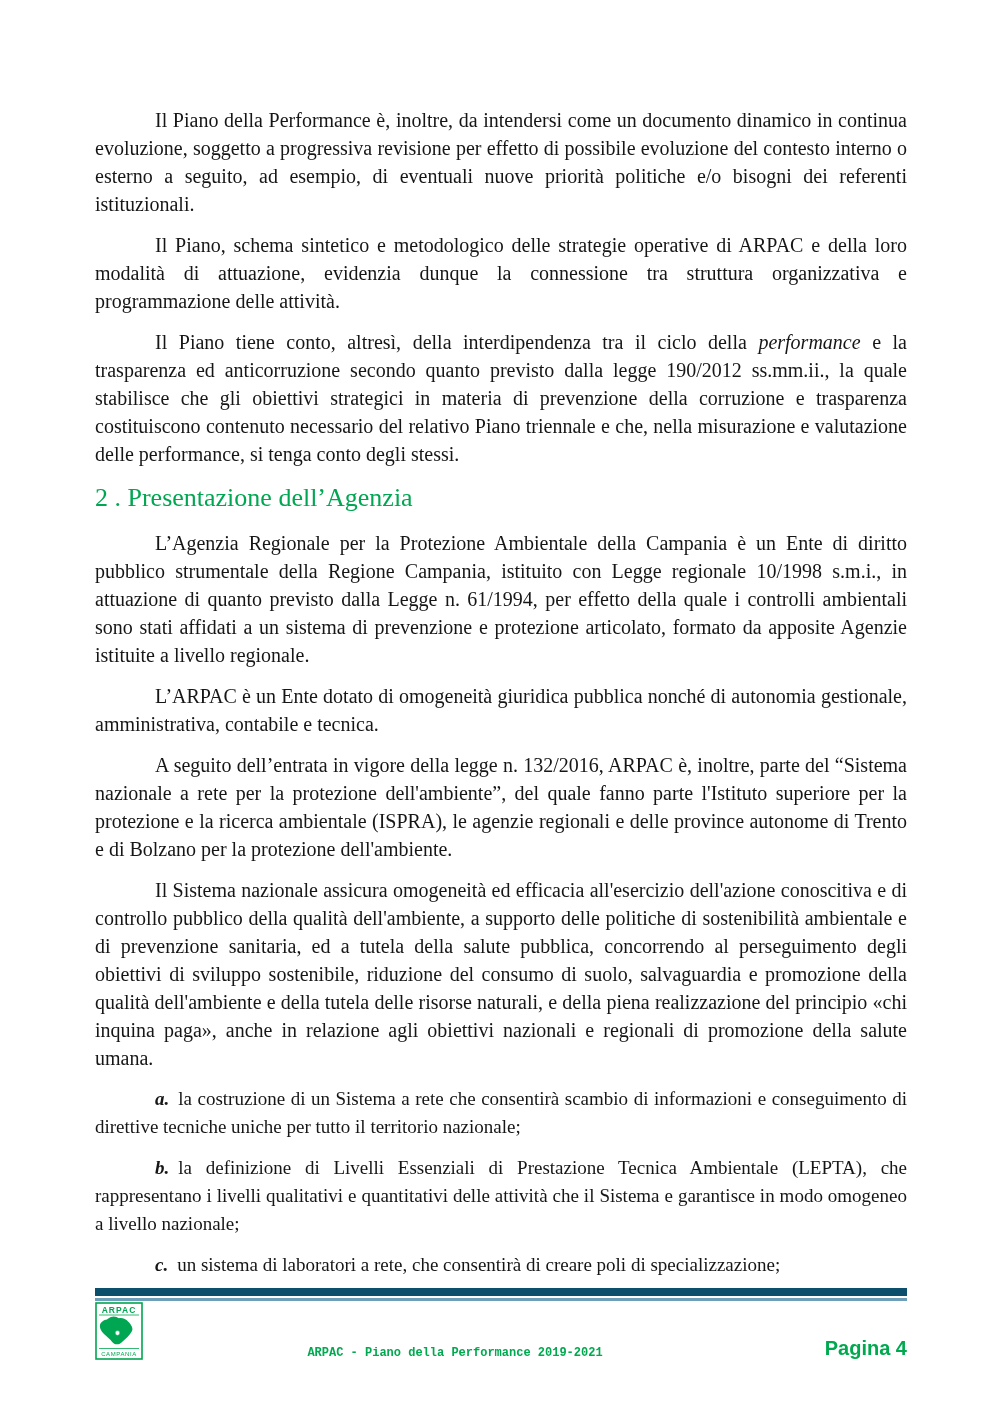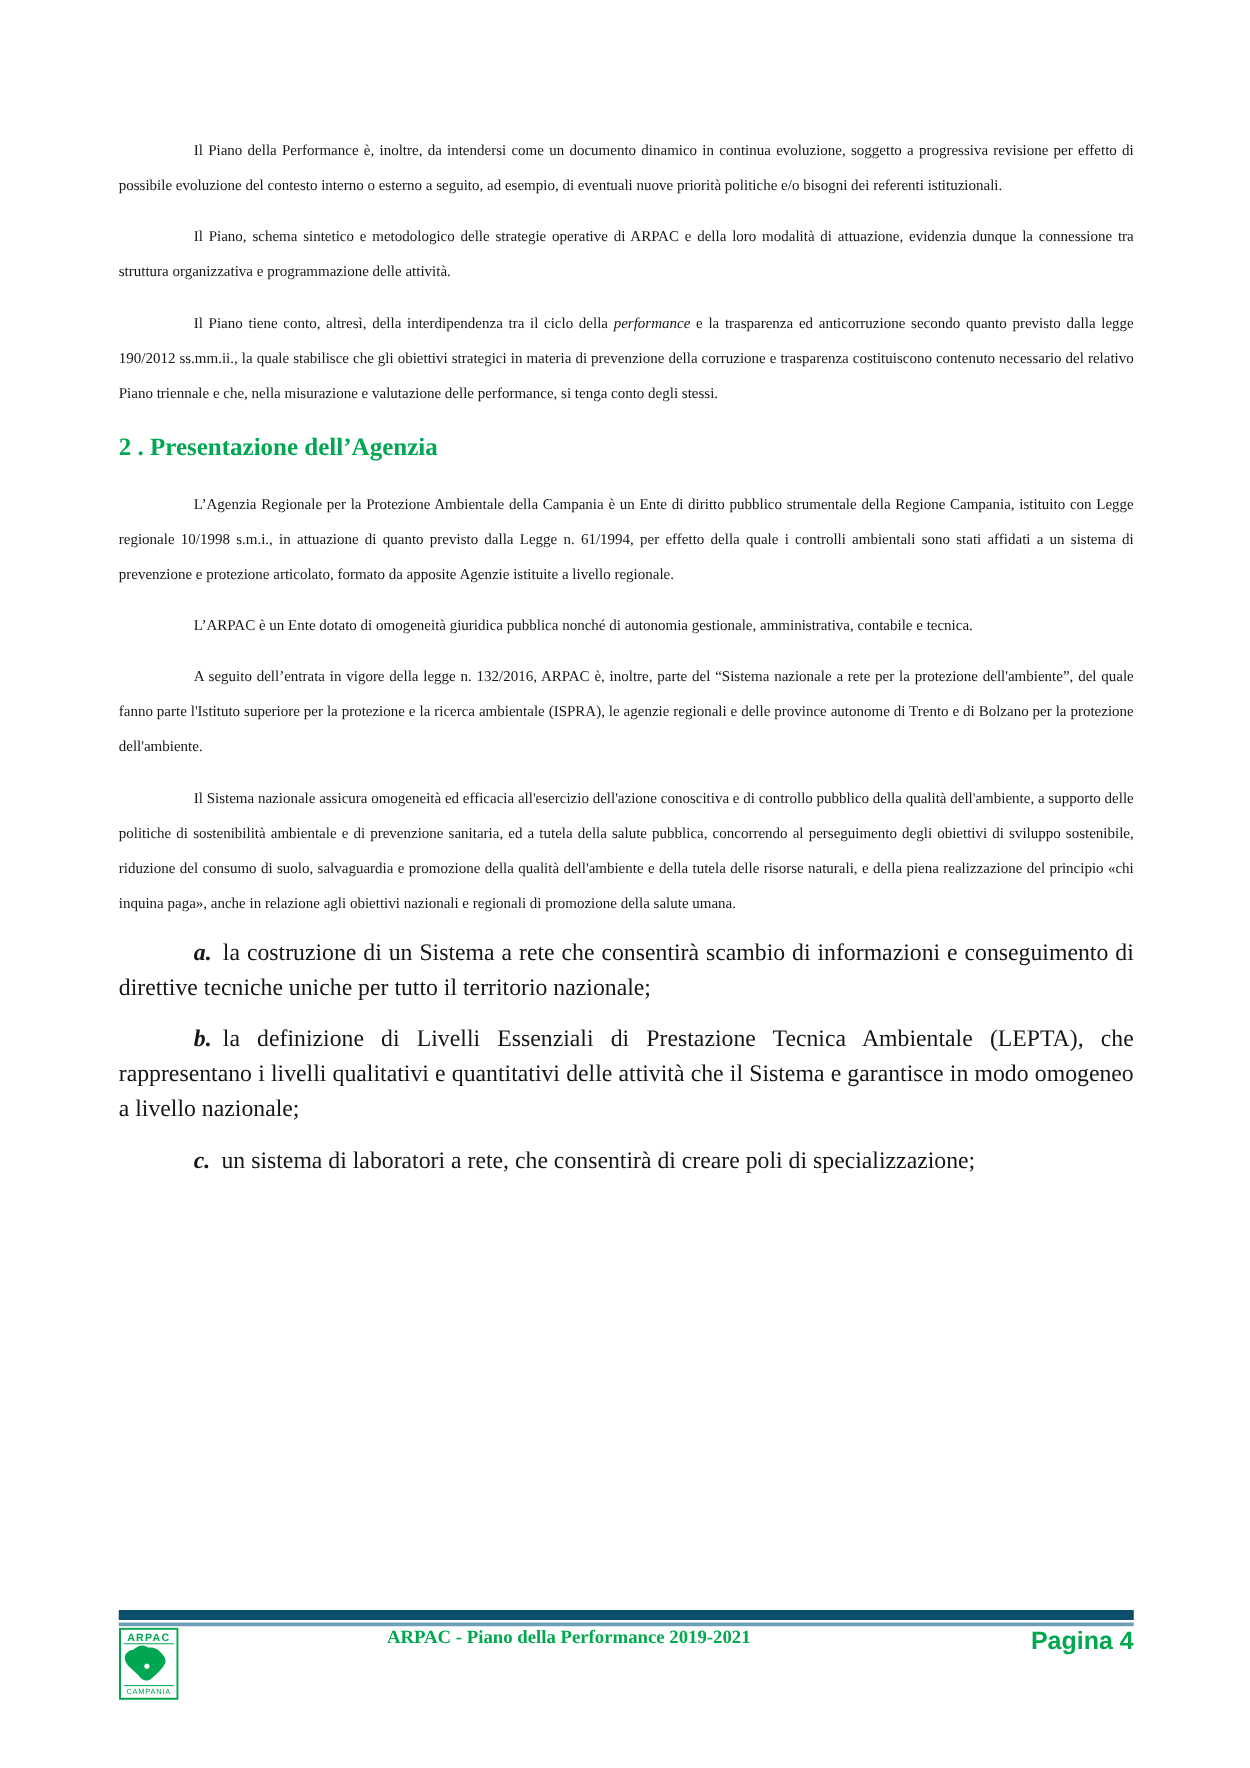--- a/index.html
+++ b/index.html
@@ -13,31 +13,31 @@
     overflow: hidden;
   }
   .content {
     position: absolute;
     left: 95px;
     top: 106px;
     width: 812px;
   }
   p.body-par {
     margin: 0 0 13px 0;
-    font-size: 12px;
+    font-size: 20px;
     line-height: 28px;
     text-align: justify;
     text-indent: 60px;
   }
   p.body-par .italic { font-style: italic; }
   h2.section-heading {
     margin: 8px 0 14px 0;
-    font-size: 20px;
+    font-size: 26px;
     line-height: 34px;
-    font-weight: bold;
+    font-weight: normal;
     color: var(--heading-green, #00A651);
     font-family: "Liberation Serif", serif;
   }
   p.list-par {
     margin: 0 0 13px 0;
     font-size: 19px;
     line-height: 28px;
     text-align: justify;
     text-indent: 60px;
   }
@@ -52,29 +52,29 @@
     left: 95px;
     top: 1288px;
     width: 812px;
   }
   .footer-rule-dark  { height: 8px; background: var(--bar-dark, #0B4F6C); }
   .footer-rule-gap   { height: 2px; background: #ffffff; }
   .footer-rule-light { height: 3px; background: var(--bar-light, #6E9FB8); }
   .footer-row {
     margin-top: 1px;
     display: flex;
-    align-items: flex-start;
+    align-items: flex-end;
   }
   .footer-logo-cell { flex: 0 0 48px; }
   .footer-title-cell {
     flex: 1 1 auto;
     text-align: center;
-    font-family: Liberation Serif, serif;
+    font-family: Liberation Mono, monospace;
     font-weight: bold;
-    font-size: 15px;
+    font-size: 12px;
     color: var(--footer-green, #00A94F);
   }
   .footer-page-cell {
     flex: 0 0 140px;
     text-align: right;
     font-family: "Liberation Sans", sans-serif;
     font-weight: bold;
     font-size: 20px;
     color: var(--footer-green, #00A94F);
   }

